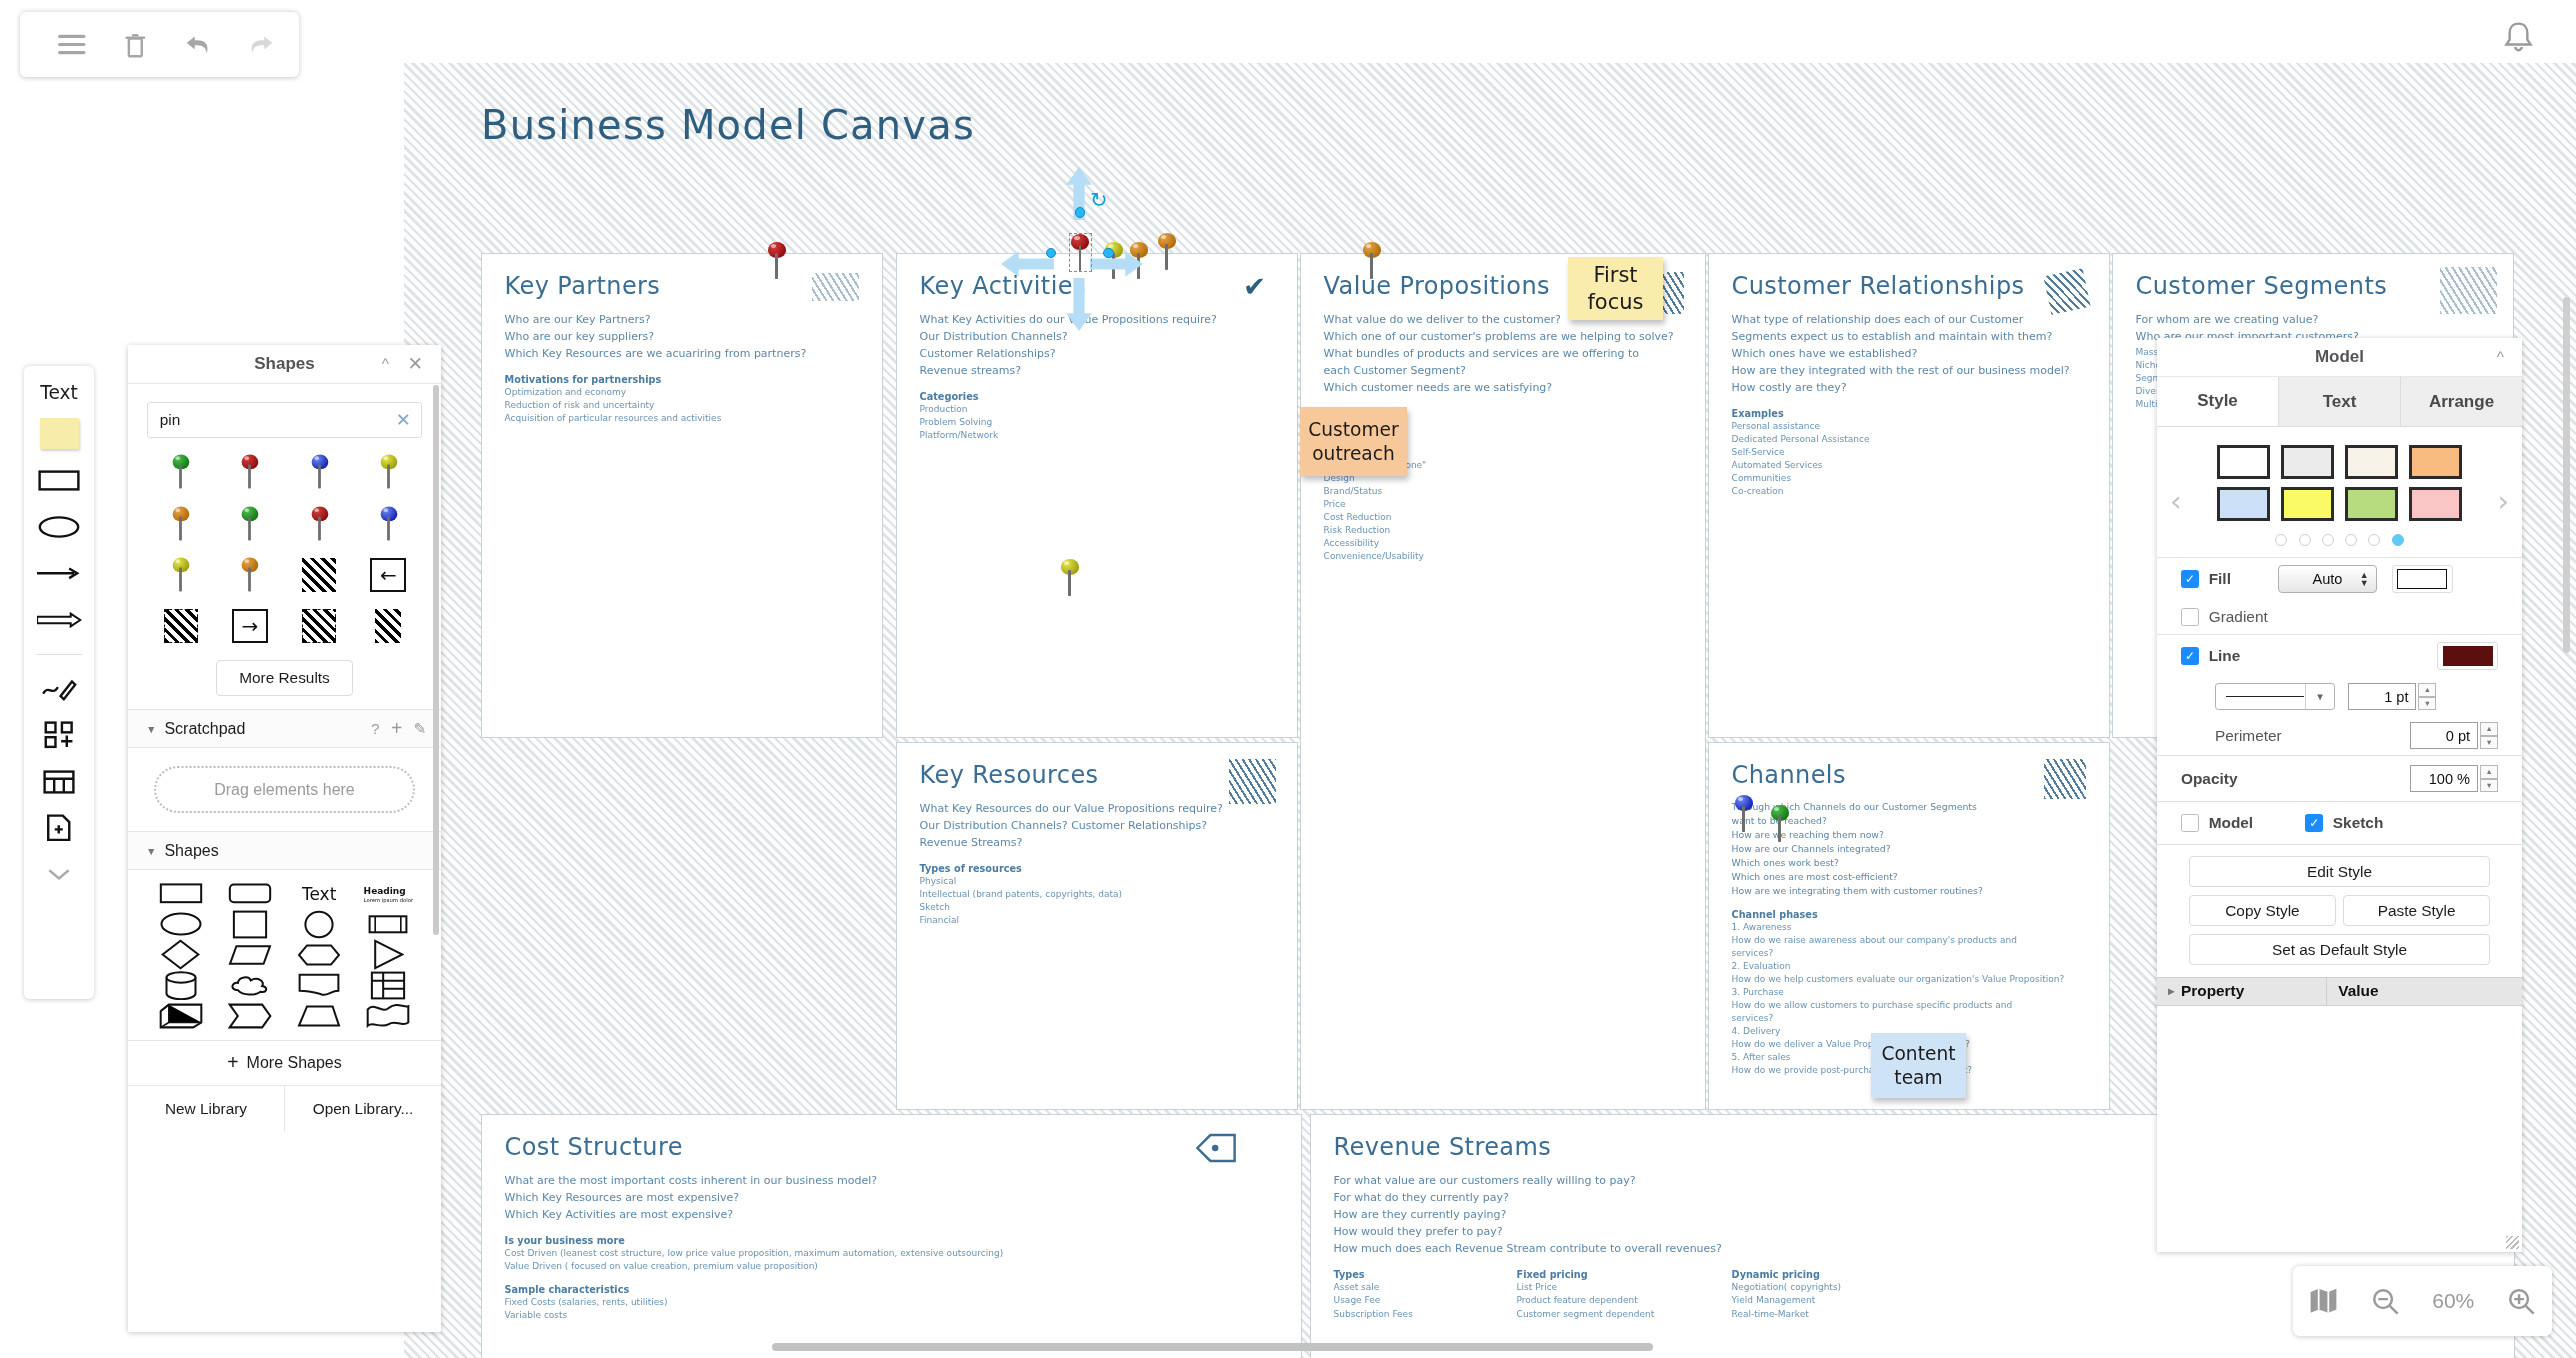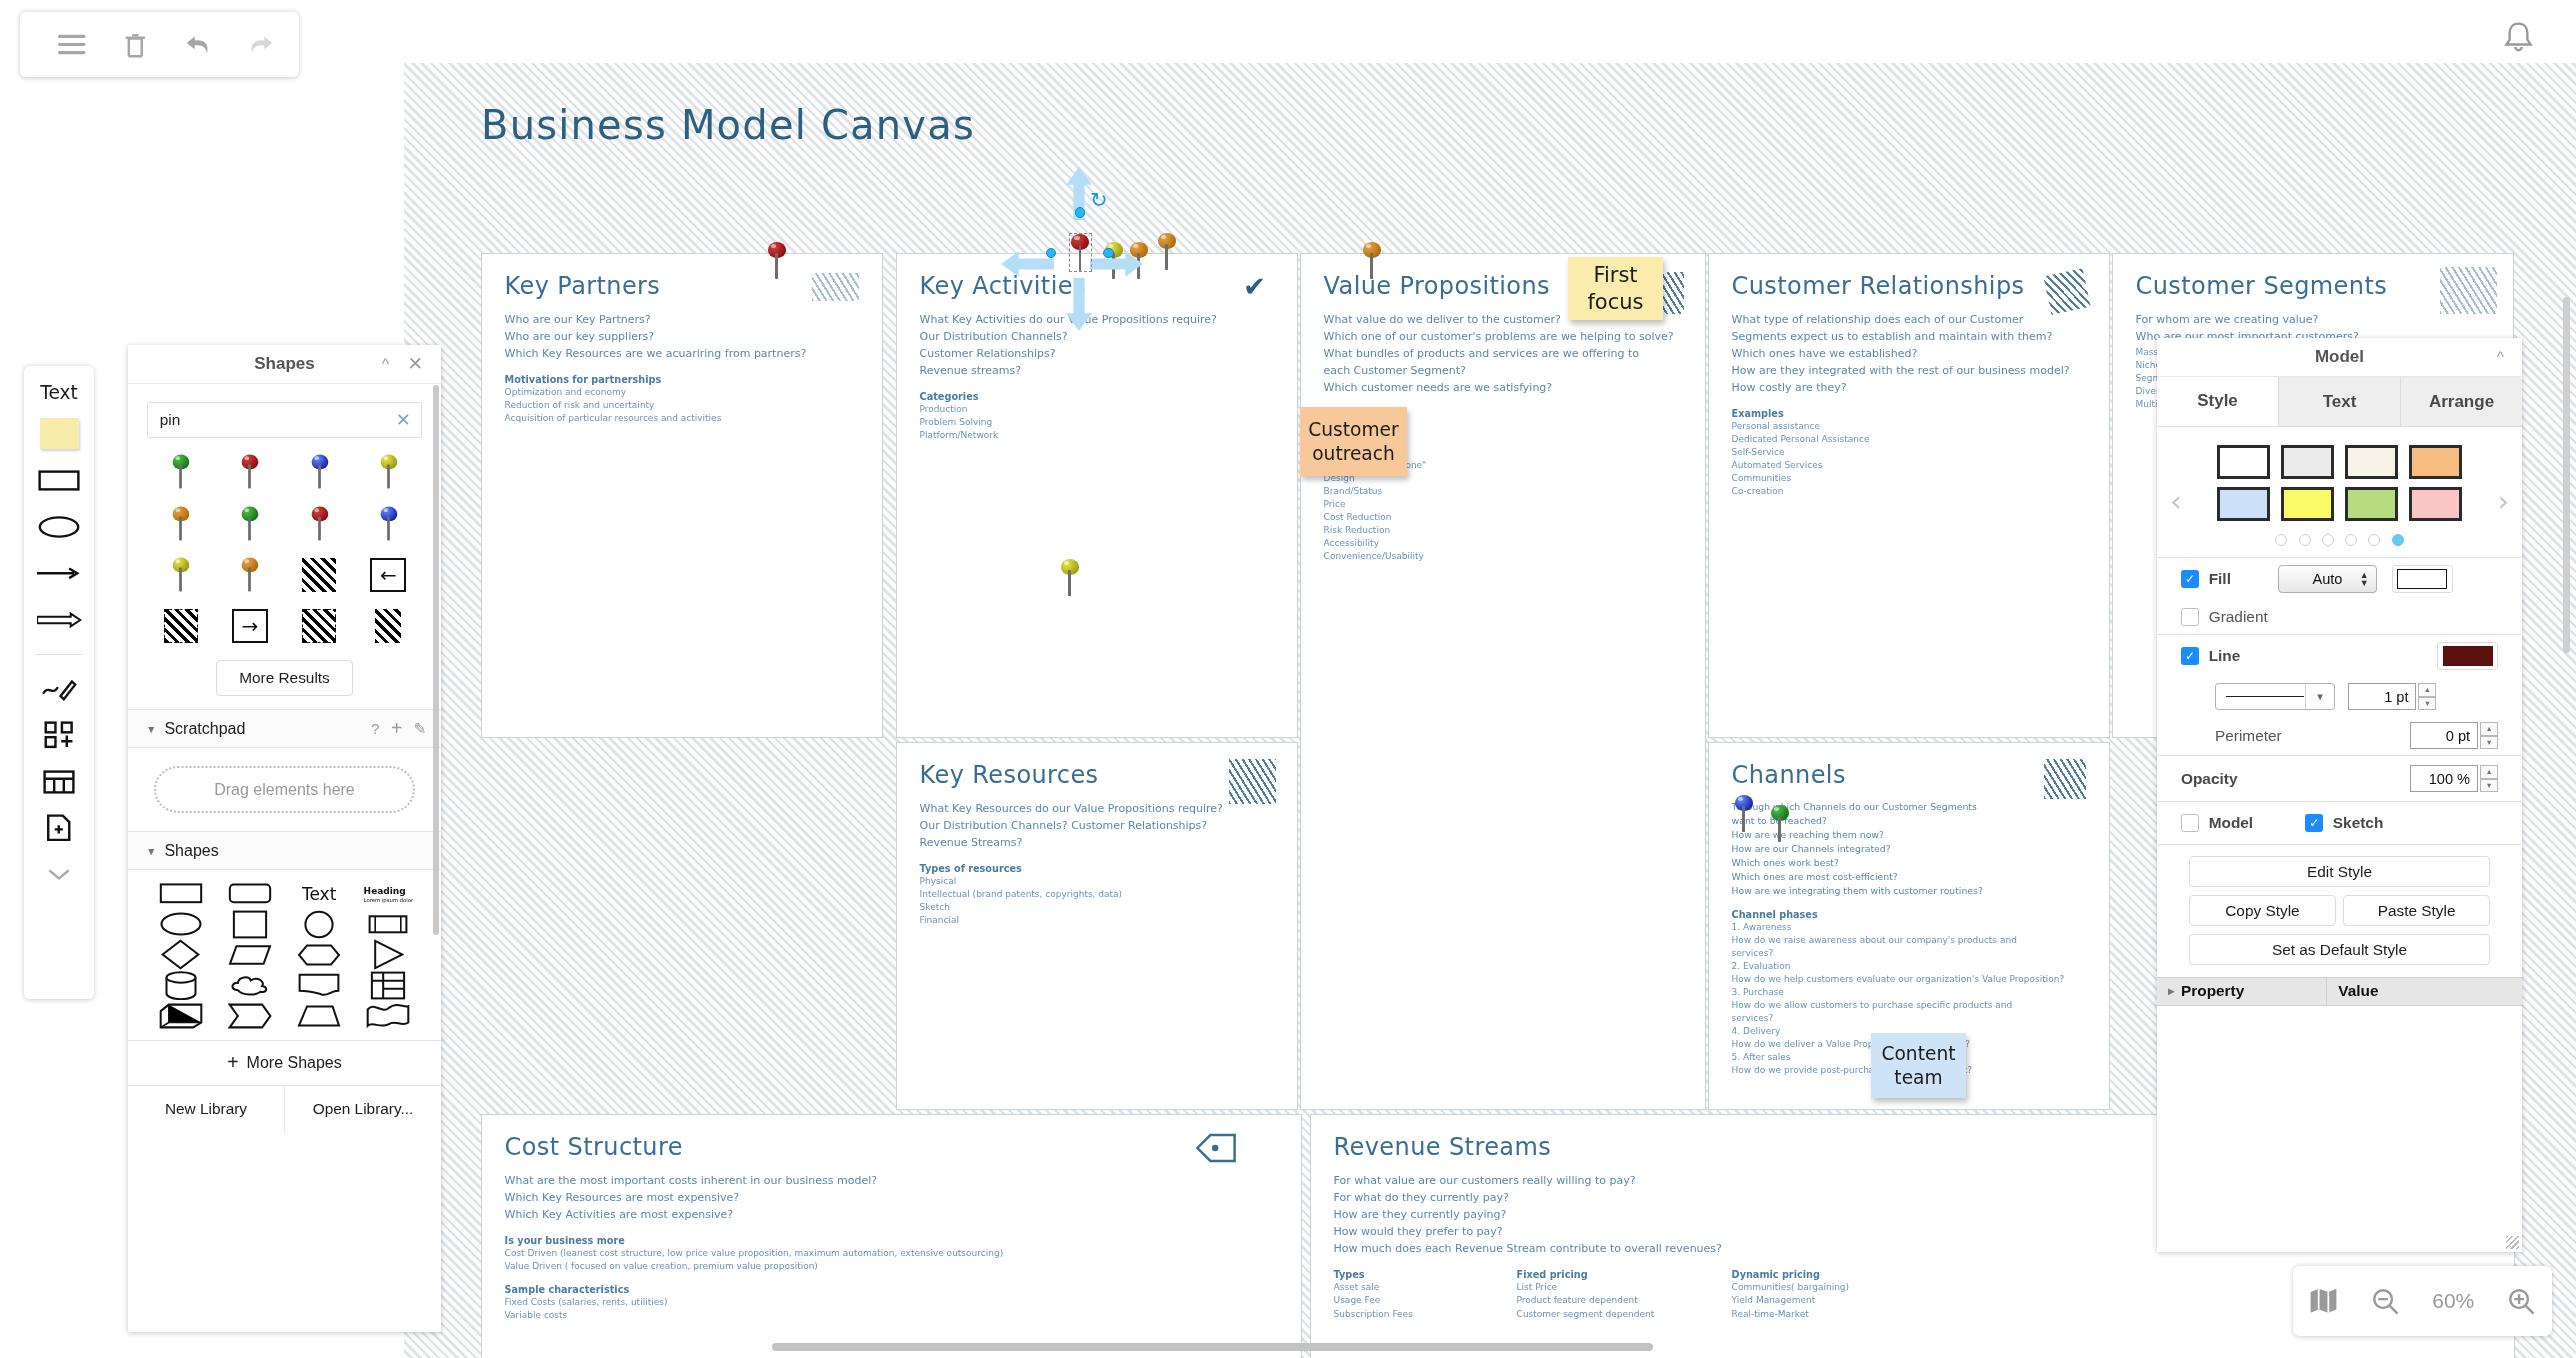--- a/index.html
+++ b/index.html
@@ -524,21 +524,21 @@
 Subscription Fees</div>
       </div>
       <div style="width:186px;">
         <div class="col-h">Fixed pricing</div>
         <div class="col-l">List Price
 Product feature dependent
 Customer segment dependent</div>
       </div>
       <div style="width:186px;">
         <div class="col-h">Dynamic pricing</div>
-        <div class="col-l">Communities( bargaining)
+        <div class="col-l">Negotiation( copyrights)
 Yield Management
 Real-time-Market</div>
       </div>
     </div>
   </div>
 
   <div class="pin red" style="left:362px; top:179px;">
       <div class="head"></div>
       <div class="stem"></div>
     </div>

